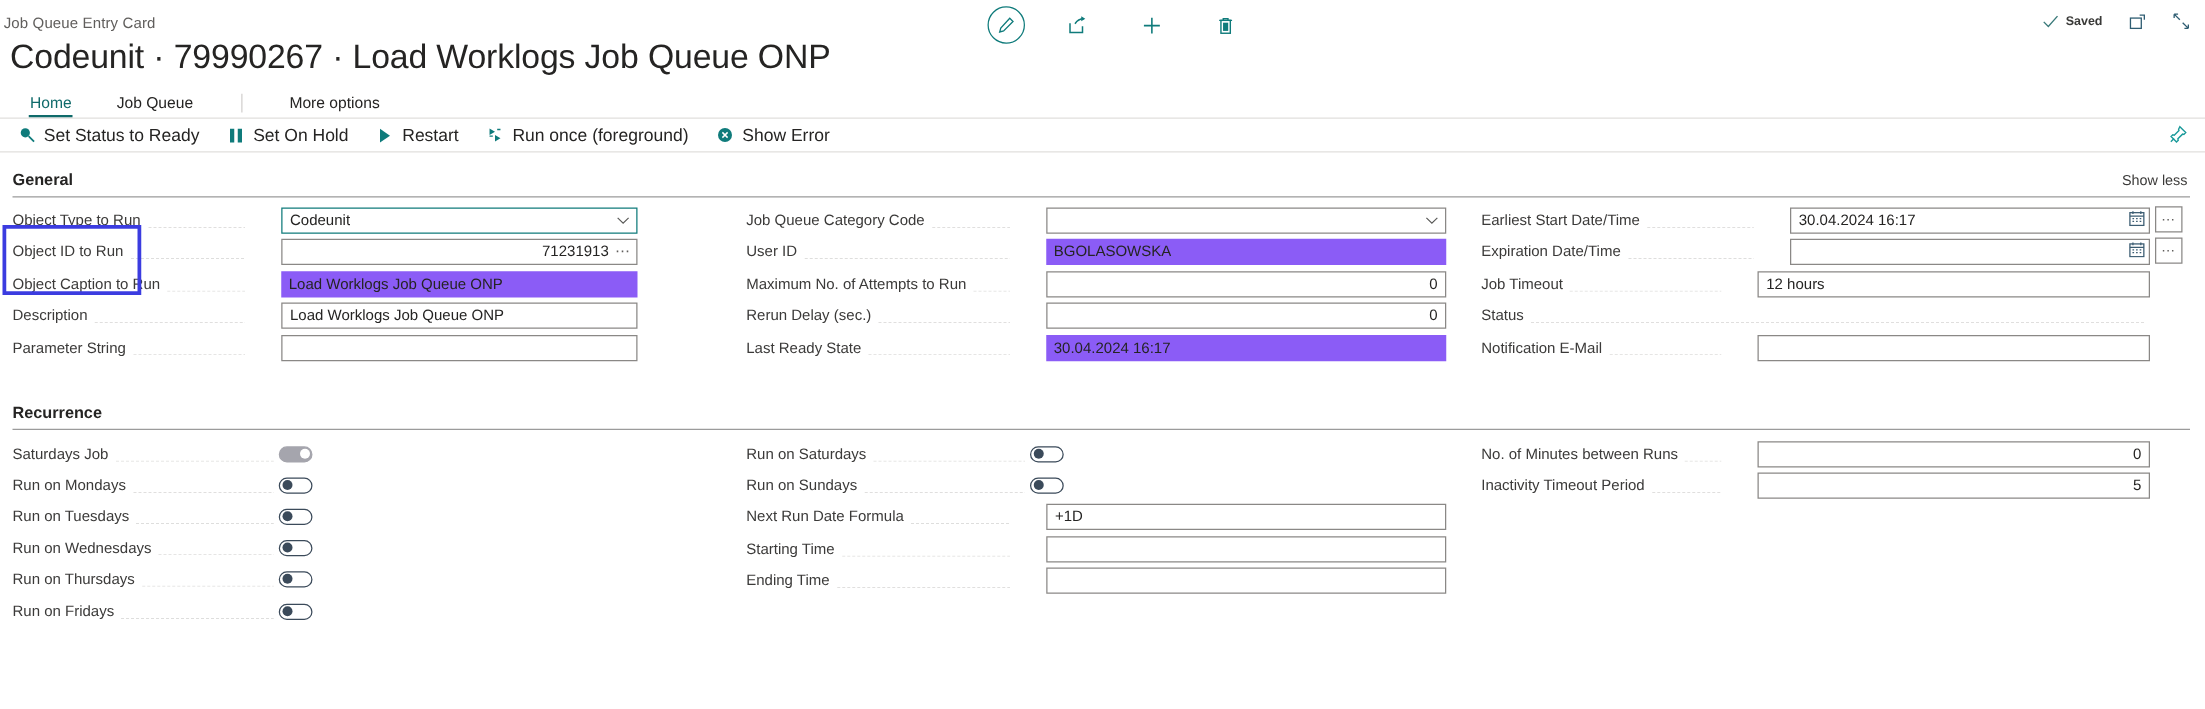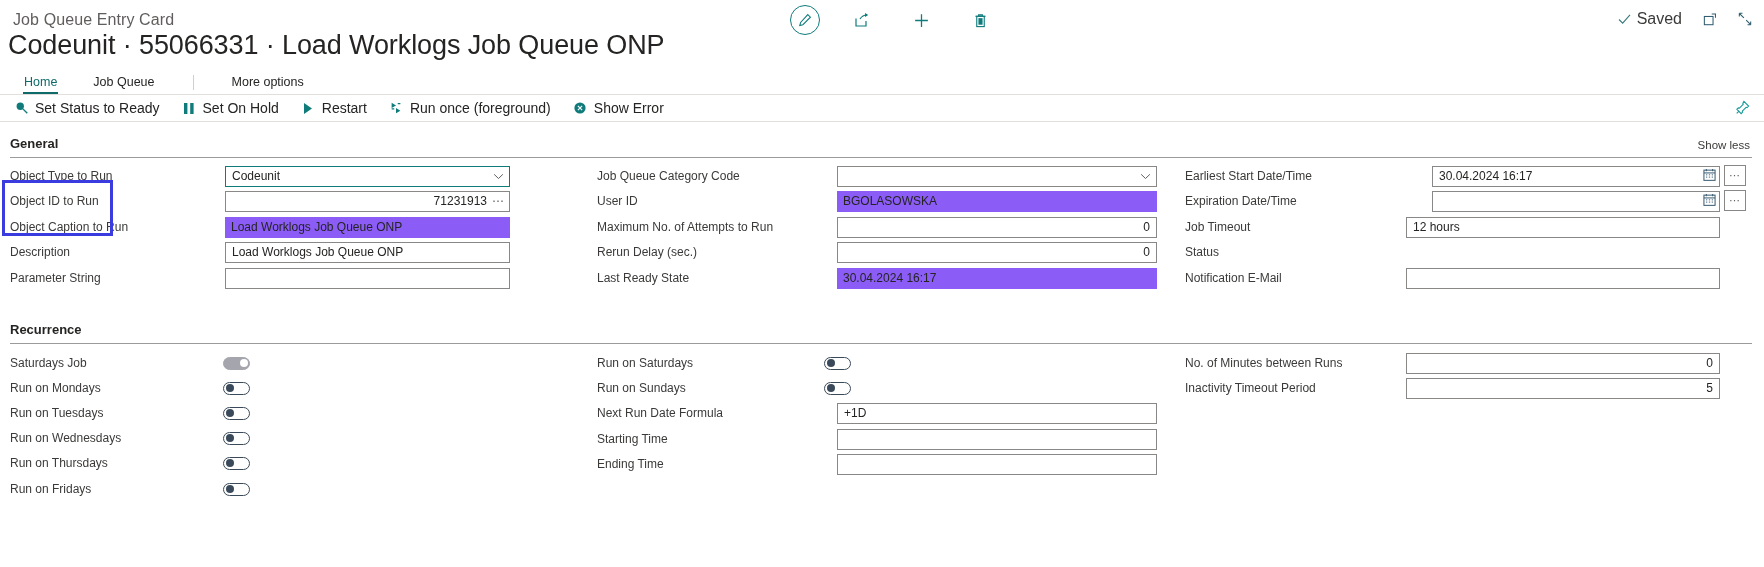--- a/index.html
+++ b/index.html
@@ -9,40 +9,40 @@
     background: #ffffff;
     font-family: "Liberation Sans", sans-serif;
     color: #252423;
     overflow: hidden;
   }
   .page { position: relative; width: 1764px; height: 567px; }
 
   
   .topbar { position: relative; height: 40px; }
   .breadcrumb {
-    position: absolute; left: 13px; top: 11px;
-    font-size: 16px; color: #605e5c; letter-spacing: .1px;
+    position: absolute; left: 3px; top: 11px;
+    font-size: 12px; color: #605e5c; letter-spacing: .1px;
   }
   .center-actions {
     position: absolute; left: 790px; top: 3px;
     display: flex; align-items: center; gap: 25px;
   }
   .ca-btn {
     width: 34px; height: 34px;
     display: flex; align-items: center; justify-content: center;
     color: #0f7b7b; cursor: pointer;
   }
   .ca-btn.circled { border: 1.4px solid #0f7b7b; border-radius: 50%; width: 30px; height: 30px; }
   .right-actions {
     position: absolute; right: 12px; top: 10px;
     display: flex; align-items: center; gap: 21px;
   }
   .saved {
     display: flex; align-items: center; gap: 6px;
-    font-size: 16px; color: #3a3a38;
+    font-size: 10px; color: #3a3a38; font-weight: bold;
   }
   .saved svg { display:block; }
   .ra-icon { color: #2f5d72; display: flex; align-items: center; cursor: pointer; }
 
   
   .title {
     position: absolute; left: 8px; top: 30px;
     font-size: 27px; font-weight: 400; color: #252423;
     letter-spacing: -.1px; white-space: nowrap;
   }
@@ -206,21 +206,21 @@
       </div>
       <div class="ra-icon">
         <svg width="14" height="14" viewBox="0 0 16 16">
             <path d="M1.5 1.5l5.2 5.2M1.5 1.5v3.6M1.5 1.5h3.6" fill="none" stroke="currentColor" stroke-width="1.2"></path>
             <path d="M14.5 14.5L9.3 9.3M14.5 14.5v-3.6M14.5 14.5h-3.6" fill="none" stroke="currentColor" stroke-width="1.2"></path>
           </svg>
       </div>
     </div>
   </div>
 
-  <div class="title">Codeunit · 55066331 · Load Worklogs Job Queue ONP</div>
+  <div class="title">Codeunit · 79990267 · Load Worklogs Job Queue ONP</div>
 
   <div class="navtabs">
     <div class="navtab active">Home</div>
     <div class="navtab">Job Queue</div>
     <div class="navsep"></div>
     <div class="navtab">More options</div>
   </div>
 
   <div class="actionbar">
     <div class="act">

